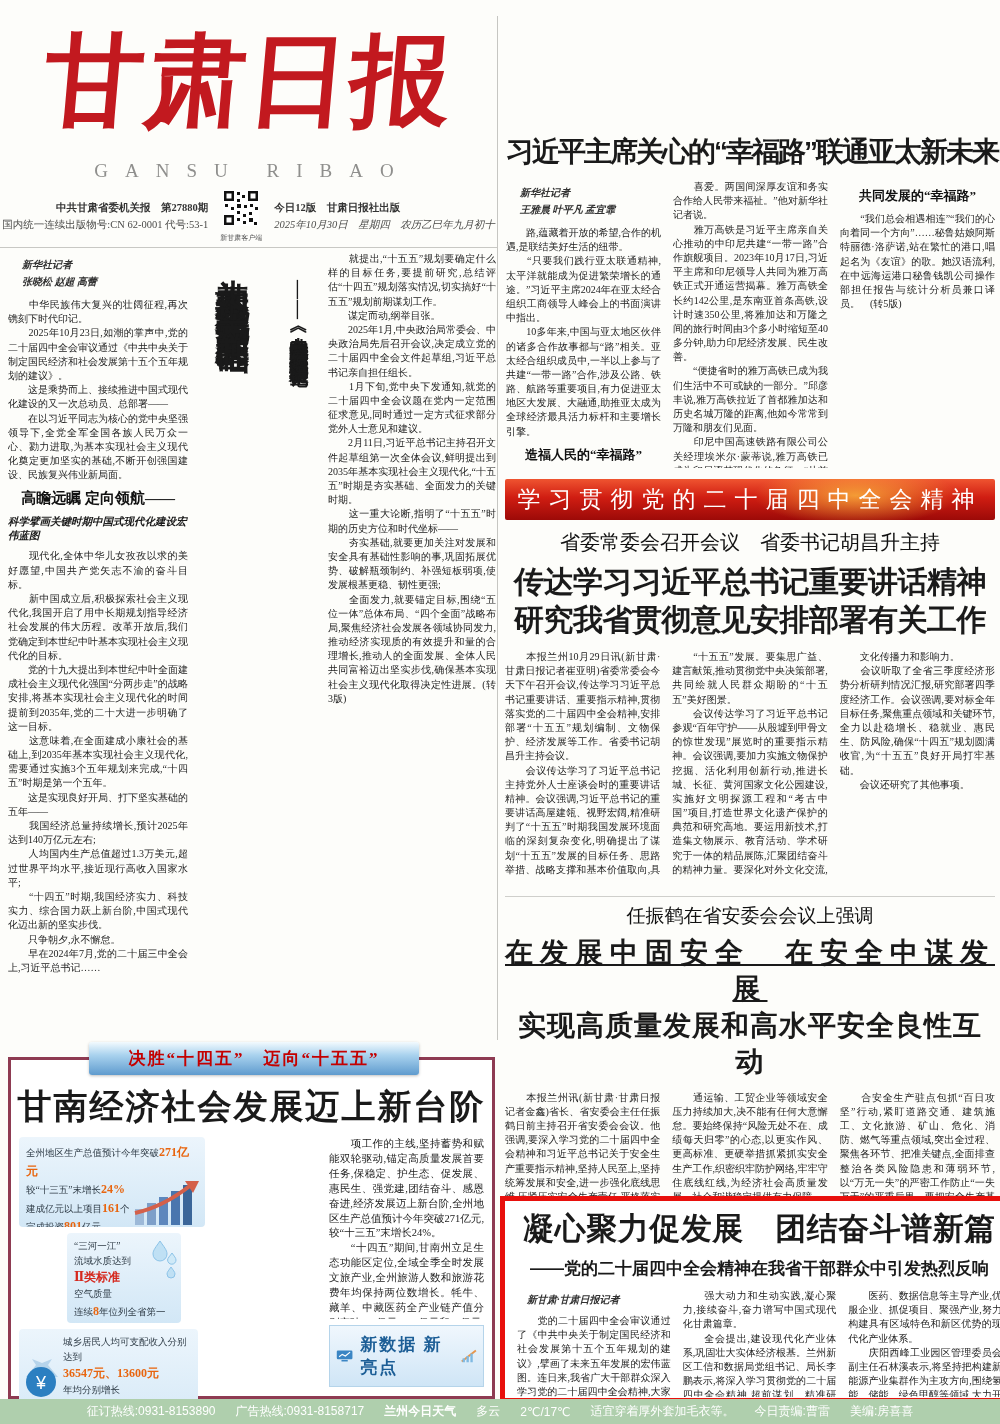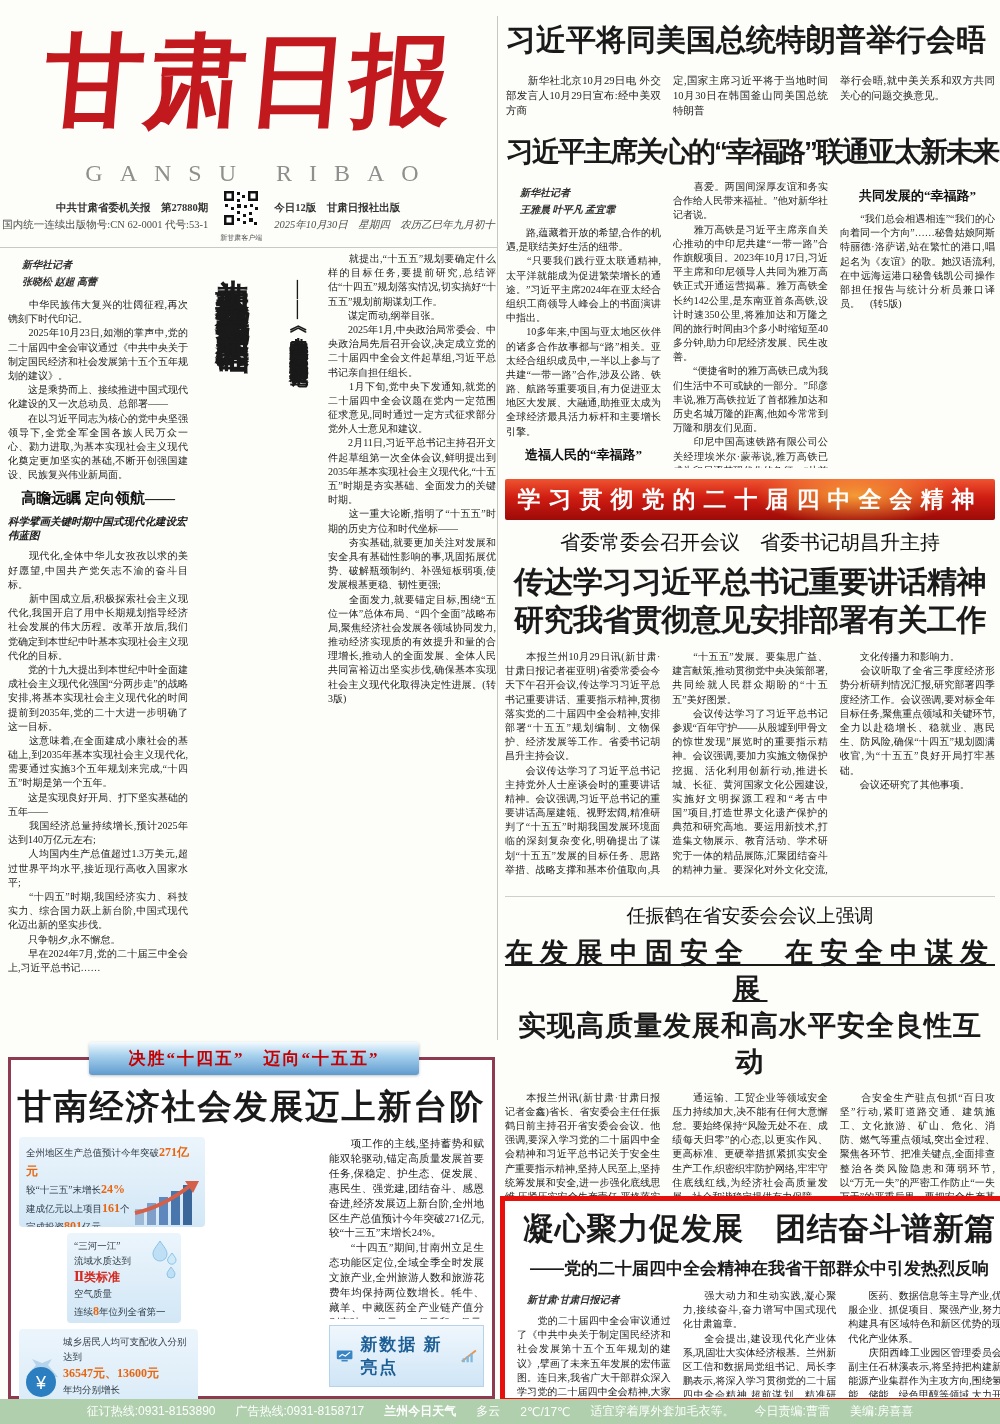--- a/index.html
+++ b/index.html
@@ -4,22 +4,22 @@
 <style>
   html,body{margin:0;padding:0;background:#e9e9e6;}
   .page{position:relative;width:1000px;height:1424px;background:#fdfdfa;margin:0 auto;overflow:hidden;
         font-family:"Liberation Serif","DejaVu Serif",serif;color:#1a1a1a;}
   .abs{position:absolute;}
   
   .masthead{left:0;top:0;width:497px;height:247px;border-bottom:1px solid #c8c8c4;}
   .mast-title{position:absolute;left:0;top:10px;width:100%;text-align:center;
     font-size:100px;line-height:1.4;font-weight:bold;color:#c2191f;
     font-family:"DejaVu Serif","Liberation Serif",serif;transform:skewX(-5deg);letter-spacing:2px;}
-  .mast-latin{position:absolute;left:12px;top:160px;width:100%;text-align:center;color:#8f8f8d;
-    font-size:24px;letter-spacing:17px;font-family:"Liberation Serif",serif;}
+  .mast-latin{position:absolute;left:4px;top:160px;width:100%;text-align:center;color:#8f8f8d;
+    font-size:19px;letter-spacing:17px;font-family:"Liberation Serif",serif;}
   .mast-info{position:absolute;left:0;top:190px;width:100%;display:flex;justify-content:center;
     align-items:center;gap:12px;font-size:10.5px;color:#4a4a48;line-height:1.6;}
   .mast-info .b{font-weight:bold;color:#333;}
   .qr-wrap{text-align:center;}
   .qr-wrap .cap{font-size:7px;color:#555;margin-top:1px;}
   
   .vrule{left:497px;top:16px;width:1px;height:1024px;background:#c6c6c2;}
   .hrule{left:505px;top:896px;width:490px;height:1px;background:#cfcfcb;}
   .coltext{white-space:pre-line;text-align:justify;overflow:hidden;line-height:1.42;color:#222;}
   .cols{display:flex;gap:12px;overflow:hidden;}
@@ -33,21 +33,21 @@
   .trump .cols{margin-top:13px;height:74px;font-size:10.5px;}
   .road{left:506px;top:133px;width:489px;height:340px;}
   .road .h{font-size:28px;font-weight:900;letter-spacing:-2px;white-space:nowrap;}
   .road .cols{margin-top:9px;height:288px;font-size:10px;}
   
   .banner{left:505px;top:479px;width:490px;height:41px;border-radius:2px;position:absolute;
     background:linear-gradient(180deg,#ef5430 0%,#d01d12 45%,#9c0a08 100%);
     display:flex;align-items:center;justify-content:center;overflow:hidden;}
   .banner::after{content:"";position:absolute;right:6%;top:-40%;width:45%;height:160%;
     background:radial-gradient(ellipse at center,rgba(255,196,64,.75),rgba(255,196,64,0) 65%);}
-  .banner .t{position:relative;z-index:2;color:#fff;font-weight:700;font-size:23px;letter-spacing:8px;}
+  .banner .t{position:relative;z-index:2;color:#fff;font-weight:400;font-size:23px;letter-spacing:8px;}
   
   .swcw{left:505px;top:529px;width:490px;}
   .kicker{text-align:center;font-size:20px;color:#111;}
   .swcw .h{margin-top:7px;text-align:center;font-size:30px;font-weight:900;line-height:1.25;letter-spacing:-0.5px;}
   .swcw .cols{margin-top:12px;height:226px;font-size:10px;}
   
   .anwei{left:505px;top:903px;width:490px;}
   .anwei .kicker{font-size:19px;}
   .anwei .h{margin-top:6px;text-align:center;font-size:28px;font-weight:900;line-height:1.3;
     font-family:"Liberation Serif","DejaVu Serif",serif;}
@@ -140,28 +140,20 @@
       </div>
       <div>
         <div class="b">今日12版　甘肃日报社出版</div>
         <div style="font-style:italic;">2025年10月30日　星期四　农历乙巳年九月初十</div>
       </div>
     </div>
   </header>
 
   <div class="abs vrule"></div>
 
-  <section class="abs trump">
-    <h1 class="h hsans" style="margin:0;">习近平将同美国总统特朗普举行会晤</h1>
-    <div class="cols">
-      <div class="coltext">　　新华社北京10月29日电 外交部发言人10月29日宣布:经中美双方商</div>
-      <div class="coltext">定,国家主席习近平将于当地时间10月30日在韩国釜山同美国总统特朗普</div>
-      <div class="coltext">举行会晤,就中美关系和双方共同关心的问题交换意见。</div>
-    </div>
-  </section>
 
   <section class="abs road">
     <h1 class="h hsans" style="margin:0;">习近平主席关心的“幸福路”联通亚太新未来</h1>
     <div class="cols">
       <div>
         <div class="byline">
           <div>新华社记者</div>
           <div>王雅晨 叶平凡 孟宜霏</div>
         </div>
         <div class="coltext">　　路,蕴藏着开放的希望,合作的机遇,是联结美好生活的纽带。

